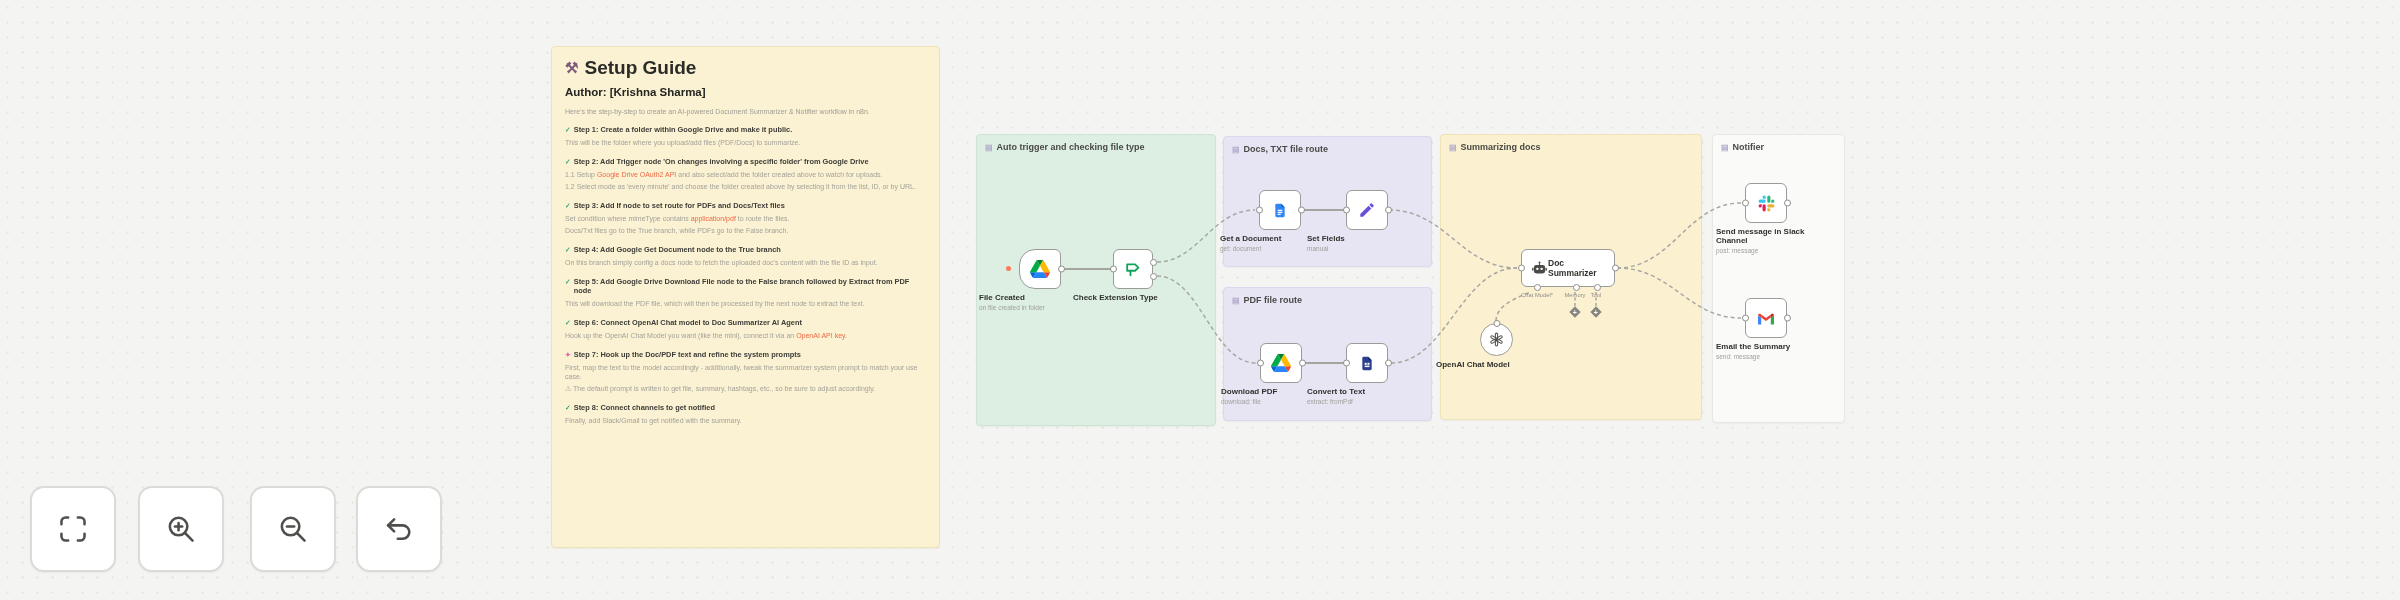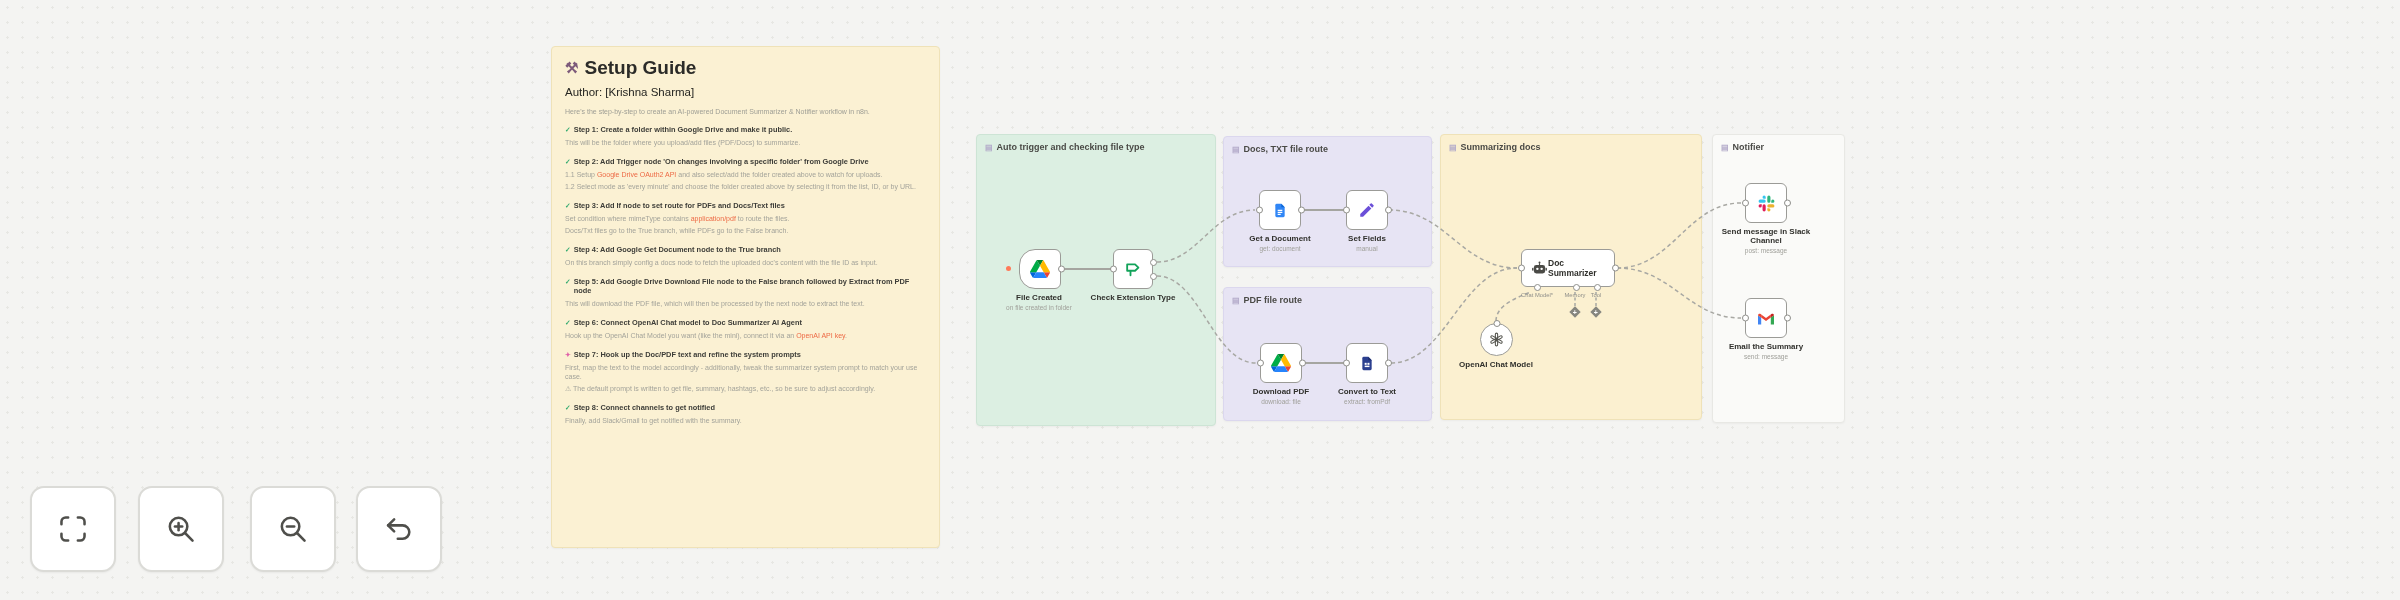--- a/index.html
+++ b/index.html
@@ -13,38 +13,38 @@
   .sec-green{left:976px;top:134px;width:240px;height:292px;background:#dcefe2;border:1px solid #cde4d5;}
   .sec-purple1{left:1223px;top:136px;width:209px;height:131px;background:#e7e4f4;border:1px solid #dbd7ee;}
   .sec-purple2{left:1223px;top:287px;width:209px;height:134px;background:#e7e4f4;border:1px solid #dbd7ee;}
   .sec-yellow{left:1440px;top:134px;width:262px;height:286px;background:#fbf0d0;border:1px solid #efe2b8;}
   .sec-plain{left:1712px;top:134px;width:133px;height:289px;background:#fafaf8;border:1px solid #e8e8e4;}
   .sec-head{display:flex;align-items:center;gap:4px;padding:7px 0 0 8px;font-size:9px;font-weight:bold;color:#4a4a46;}
   .sec-ic{font-size:8px;color:#b3abc9;}
   
   .note-title{display:flex;align-items:center;gap:6px;font-size:19px;font-weight:bold;color:#2b2b28;}
   .ticon{font-size:15px;color:#7d5a7a;}
-  .note-author{margin-top:7px;font-size:11.5px;font-weight:normal;color:#252521;}
+  .note-author{margin-top:7px;font-size:11.5px;font-weight:bold;color:#252521;}
   .note-intro{margin-top:10px;font-size:7px;color:#9e9e95;}
   .step{margin-top:11px;}
   .step-title{display:flex;align-items:flex-start;gap:3px;font-size:7.4px;font-weight:bold;color:#3d3d38;line-height:1.2;}
   .step-icon{font-size:6.8px;line-height:1.2;}
   .ic-green{color:#2fa96d;} .ic-pink{color:#e060a8;} .ic-olive{color:#8aa26b;}
   .step-line{margin-top:3px;font-size:7px;color:#a3a39a;line-height:1.3;}
   .link{color:#ed6a45;}
   
   .node{position:absolute;background:#fff;border:1.5px solid #9b9b97;border-radius:6px;
     display:flex;align-items:center;justify-content:center;box-sizing:border-box;}
   .trigger{border-radius:16px 6px 6px 16px;}
   .round{border-radius:50%;}
   .port{position:absolute;width:7px;height:7px;background:#fff;border:1.5px solid #8f8f8b;border-radius:50%;box-sizing:border-box;}
   .port-l{left:-4.5px;top:50%;transform:translateY(-50%);}
   .port-r{right:-4.5px;top:50%;transform:translateY(-50%);}
   .port-t{top:-4.5px;left:50%;transform:translateX(-50%);}
-  .nlabel{position:absolute;text-align:center;}
+  .nlabel{position:absolute;}
   .nname{font-size:8px;font-weight:bold;color:#30302c;line-height:1.15;}
   .nsub{font-size:6.5px;color:#a0a09a;margin-top:1.5px;}
   .agent-label{font-size:8.5px;font-weight:bold;color:#30302c;}
   .agent-port-label{position:absolute;font-size:5.8px;color:#8f8f8a;text-align:center;width:40px;}
   .diamond{position:absolute;width:8px;height:8px;background:#86867f;transform:rotate(45deg);
     display:flex;align-items:center;justify-content:center;}
   .diamond span{transform:rotate(-45deg);color:#fff;font-size:7px;font-weight:bold;line-height:1;}
   .issue-dot{position:absolute;width:5px;height:5px;border-radius:50%;background:#ff7a59;}
   
   .ctrl{position:absolute;width:82px;height:82px;background:#fff;border:2px solid #dbdbd7;border-radius:14px;

